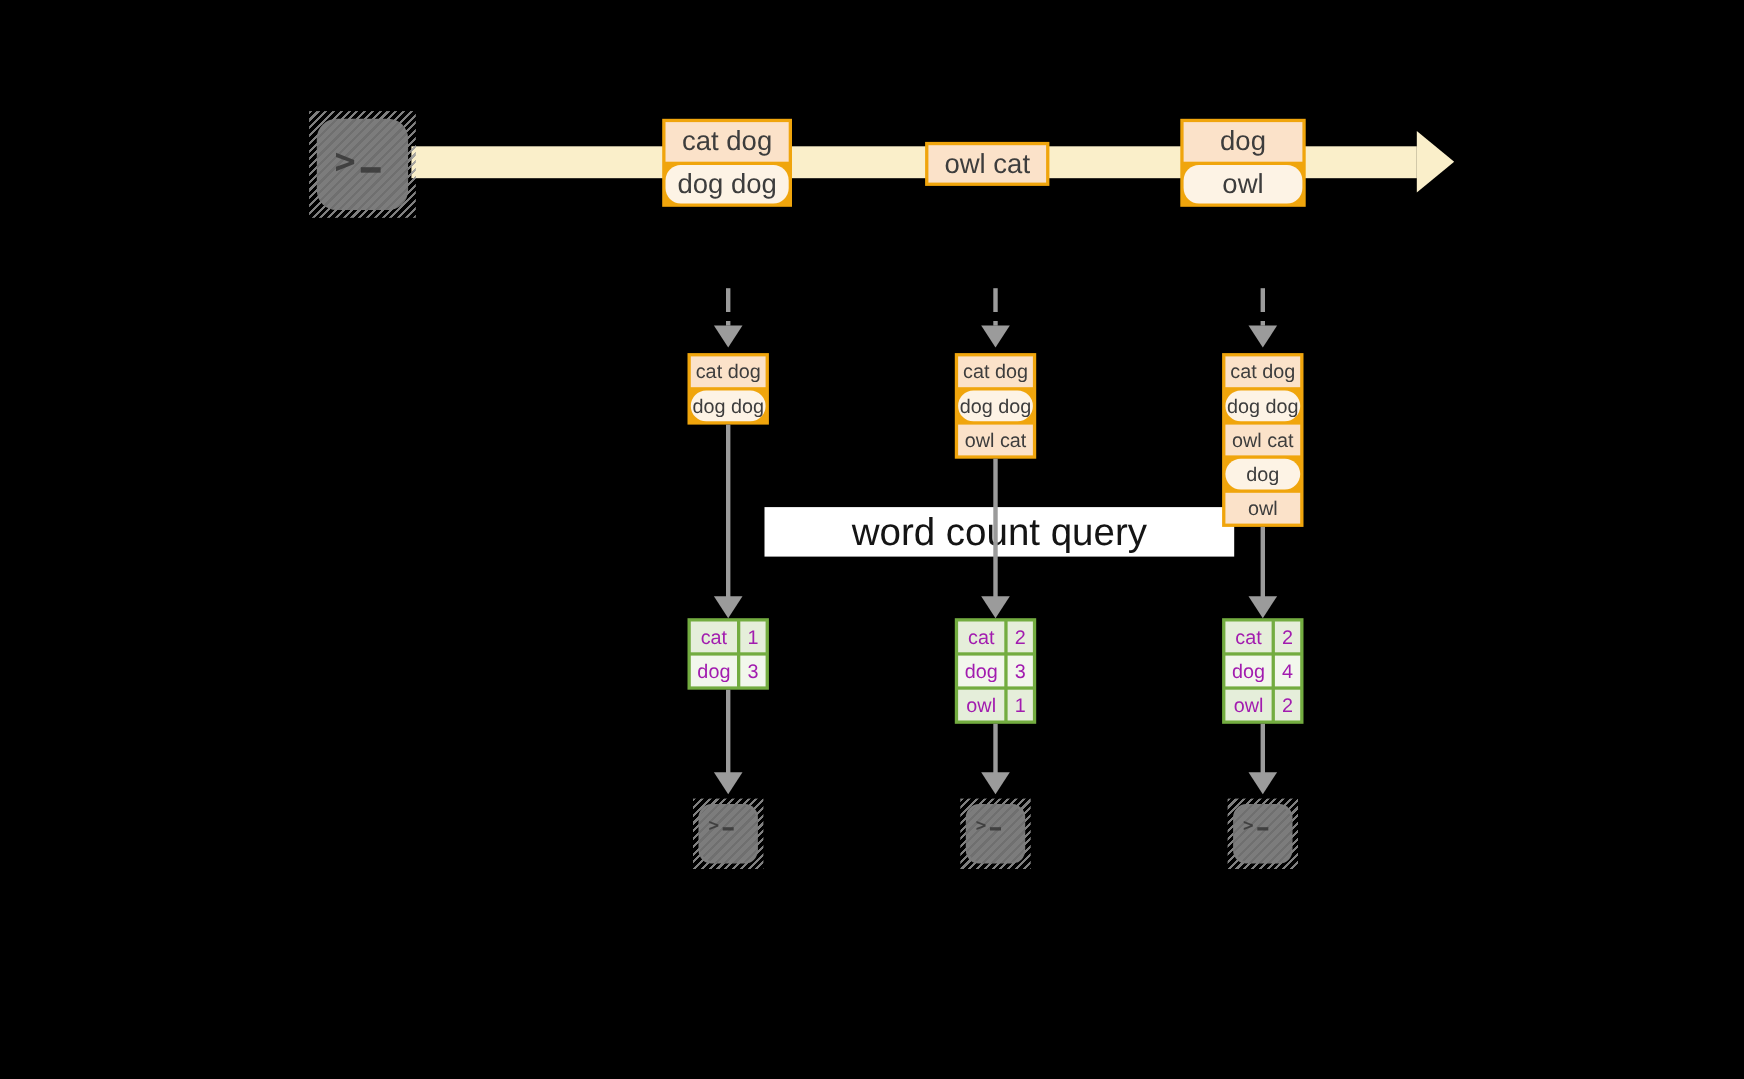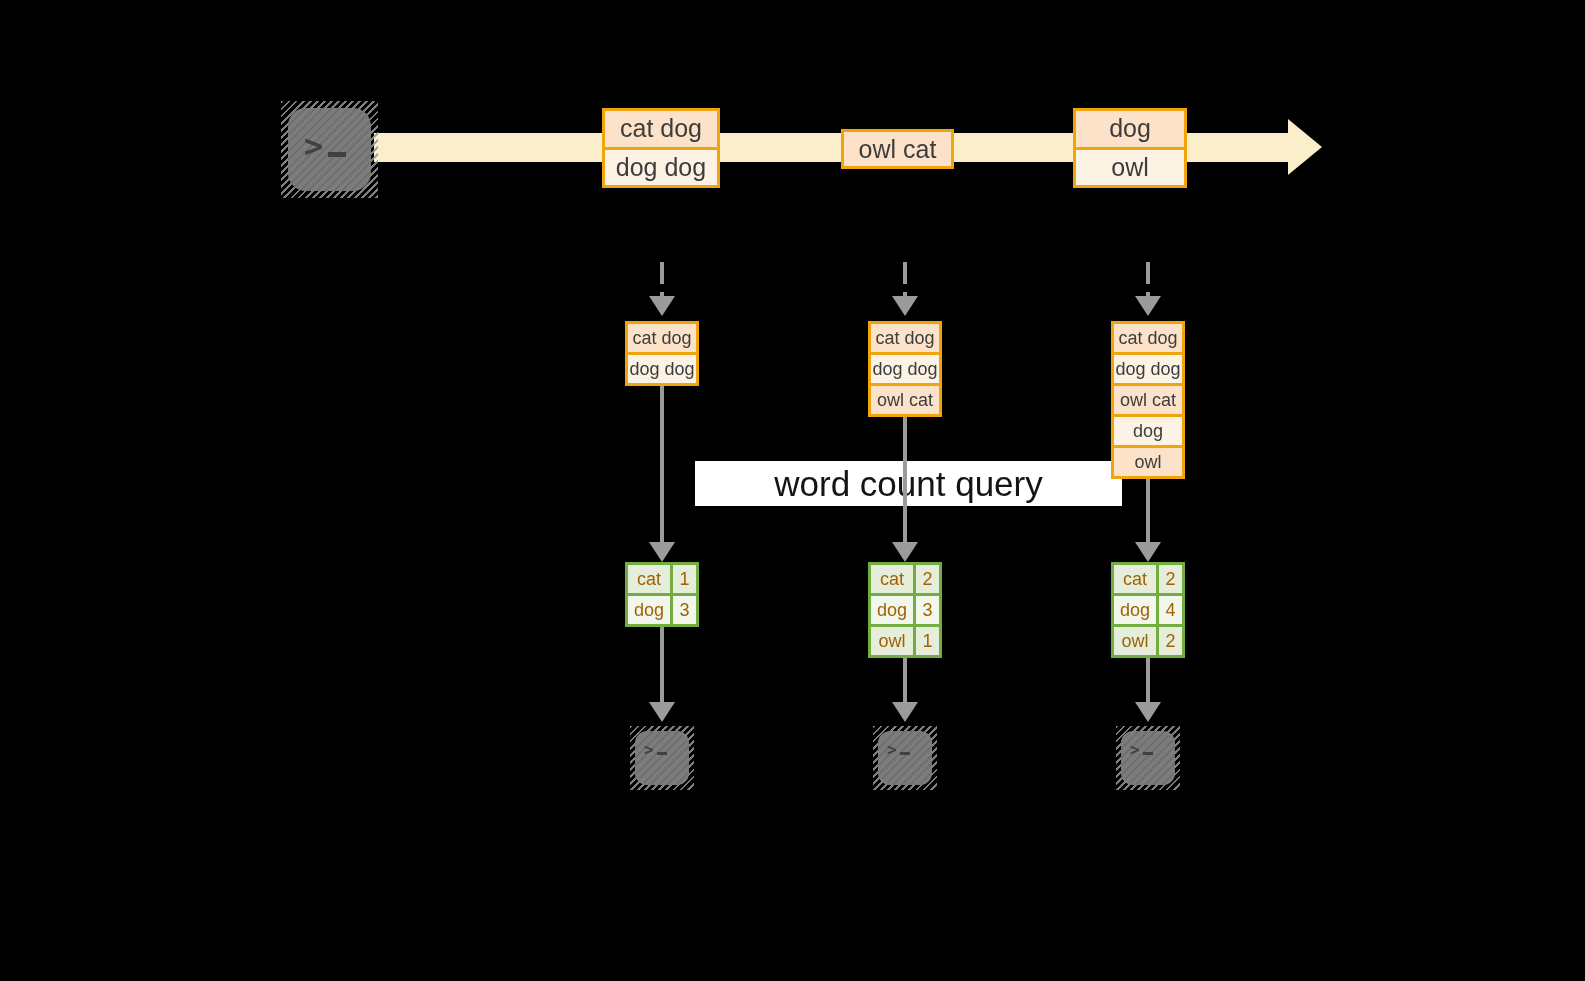--- a/index.html
+++ b/index.html
@@ -23,31 +23,31 @@
   }
   .ebox  { grid-auto-rows:1fr; }
   .stack { grid-auto-rows:28px; }
   .ocell {
     display:flex; align-items:center; justify-content:center;
     color:#3D3D3D; white-space:nowrap;
   }
   .ebox  .ocell { font-size:25px; }
   .stack .ocell { font-size:18px; }
   .fa { background:#FBE2C9; }   
-  .fb { background:#FDF3E5; }   
+  .fb { background:#FDF3E5;border-radius:14px; }   
 
   
   .gtable {
     position:absolute; background:#73AC40; padding:3px;
     display:grid; grid-template-columns:1fr 23px; gap:3px;
     grid-auto-rows:28px; z-index:3; box-sizing:border-box; width:74px;
   }
   .gcell {
     display:flex; align-items:center; justify-content:center;
-    font-size:18px; color:#a16207; white-space:nowrap;
+    font-size:18px; color:#a21caf; white-space:nowrap;
   }
   .ga { background:#E5EEDA; }
   .gb { background:#F2F7EC; }
 
   
   .vdash {
     position:absolute; width:4px; z-index:4;
     background:repeating-linear-gradient(180deg,#9B9B9B 0 22px, transparent 22px 30px);
   }
   .vline { position:absolute; width:4px; background:#9B9B9B; z-index:4; }

